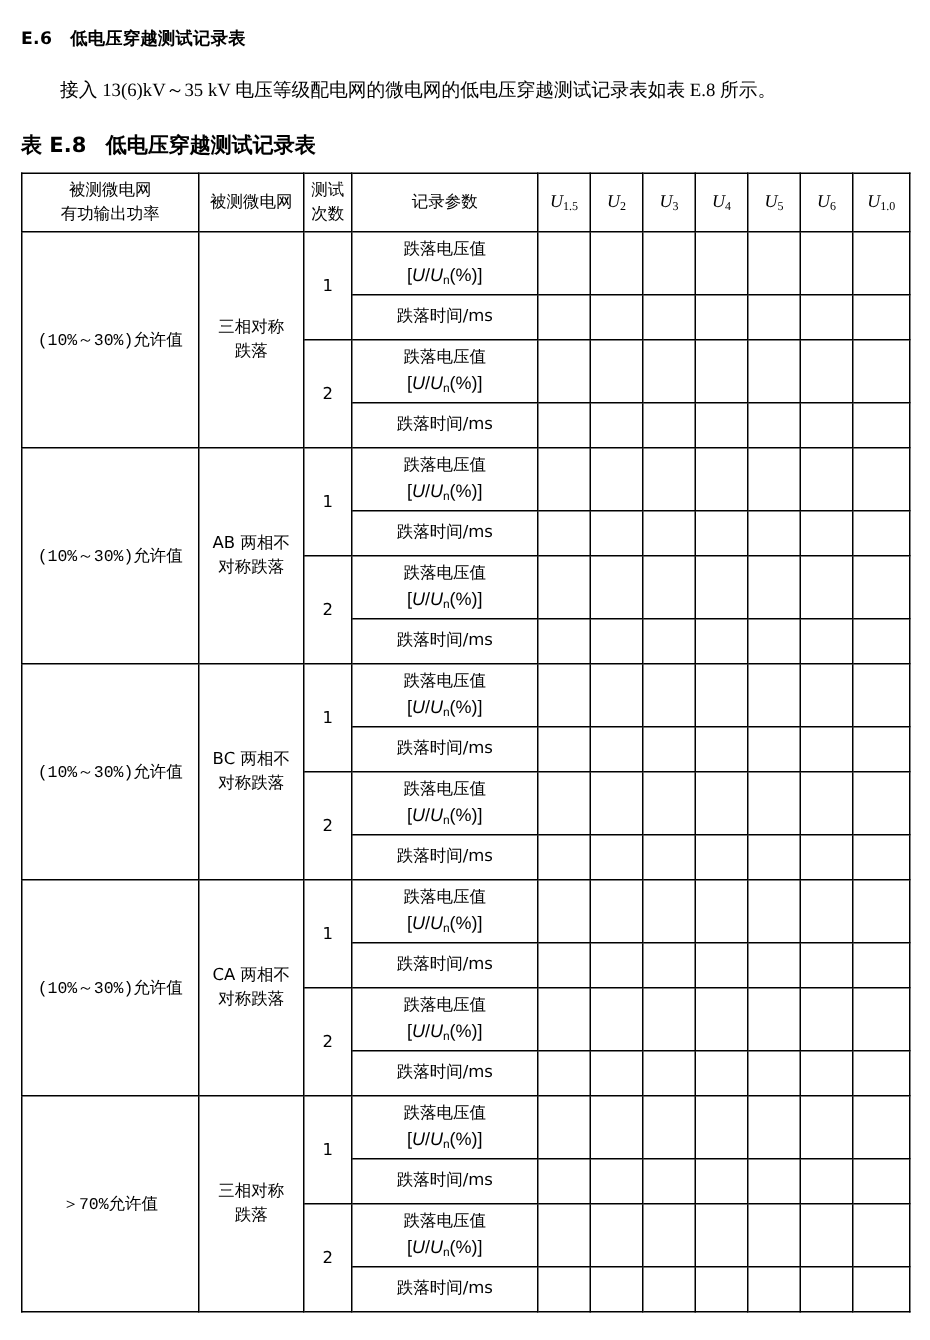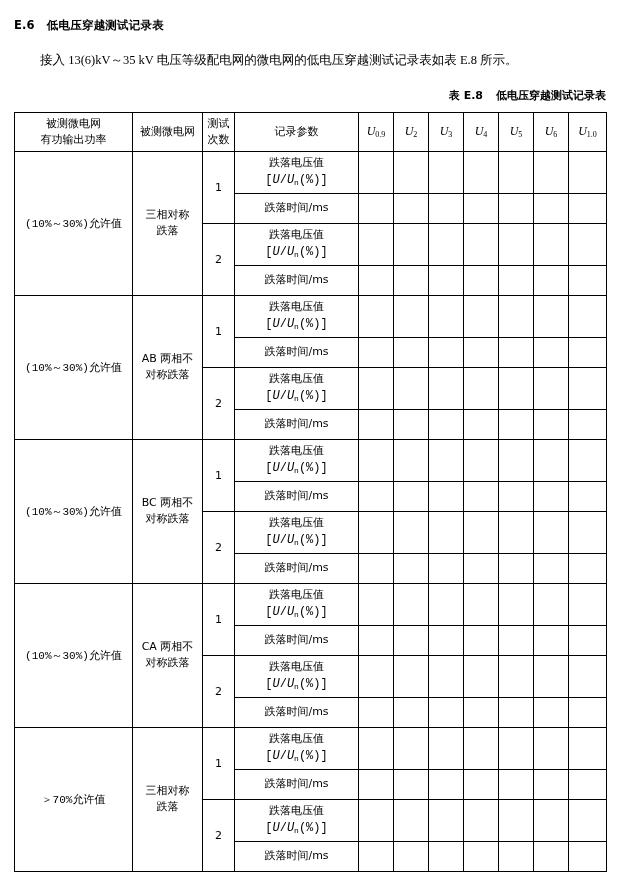--- a/index.html
+++ b/index.html
@@ -33,24 +33,24 @@
     margin-right: 12px;
     margin-top: 33px;
   }
   .intro {
     font-size: 12.5px;
     margin: 19px 0 0 0;
     text-indent: 26px;
     line-height: 1.4;
   }
   .table-caption {
-    text-align: right;
+    text-align: left;
     font-family: "DejaVu Sans", "Liberation Sans", sans-serif;
     font-weight: bold;
-    font-size: 11px;
+    font-size: 14px;
     margin: 18px 0 9px 0;
   }
   .table-caption .cap-num {
     margin-right: 13px;
   }
   table.rec {
     border-collapse: collapse;
     width: 592px;
     margin: 0 auto;
     table-layout: fixed;
@@ -97,21 +97,21 @@
     font-size: 11px;
   }
   td.param {
     font-family: "DejaVu Sans", "Liberation Sans", sans-serif;
     font-size: 11px;
     text-align: center;
     line-height: 1.5;
     padding: 3px 0;
   }
   td.param .frac {
-    font-family: Liberation Mono, monospace;
+    font-family: Liberation Sans, sans-serif;
     font-size: 12px;
   }
   td.param .it { font-style: italic; }
   td.param .it sub {
     font-style: normal;
     font-size: 8px;
     vertical-align: baseline;
     position: relative;
     bottom: -2px;
   }
@@ -154,21 +154,21 @@
         <th class="hd">
           <span class="l1">被测微电网</span>
           <span class="l2">有功输出功率</span>
         </th>
         <th class="hd">被测微电网</th>
         <th class="hd">
           <span class="l1">测试</span>
           <span class="l2">次数</span>
         </th>
         <th class="hd">记录参数</th>
-        <th class="hd"><span class="u-sym"><span>U</span><sub>0.9</sub></span></th>
+        <th class="hd"><span class="u-sym"><span>U</span><sub>1.5</sub></span></th>
         <th class="hd"><span class="u-sym"><span>U</span><sub>2</sub></span></th>
         <th class="hd"><span class="u-sym"><span>U</span><sub>3</sub></span></th>
         <th class="hd"><span class="u-sym"><span>U</span><sub>4</sub></span></th>
         <th class="hd"><span class="u-sym"><span>U</span><sub>5</sub></span></th>
         <th class="hd"><span class="u-sym"><span>U</span><sub>6</sub></span></th>
         <th class="hd"><span class="u-sym"><span>U</span><sub>1.0</sub></span></th>
       </tr>
     </thead>
     <tbody>
         <tr class="r-tall">

